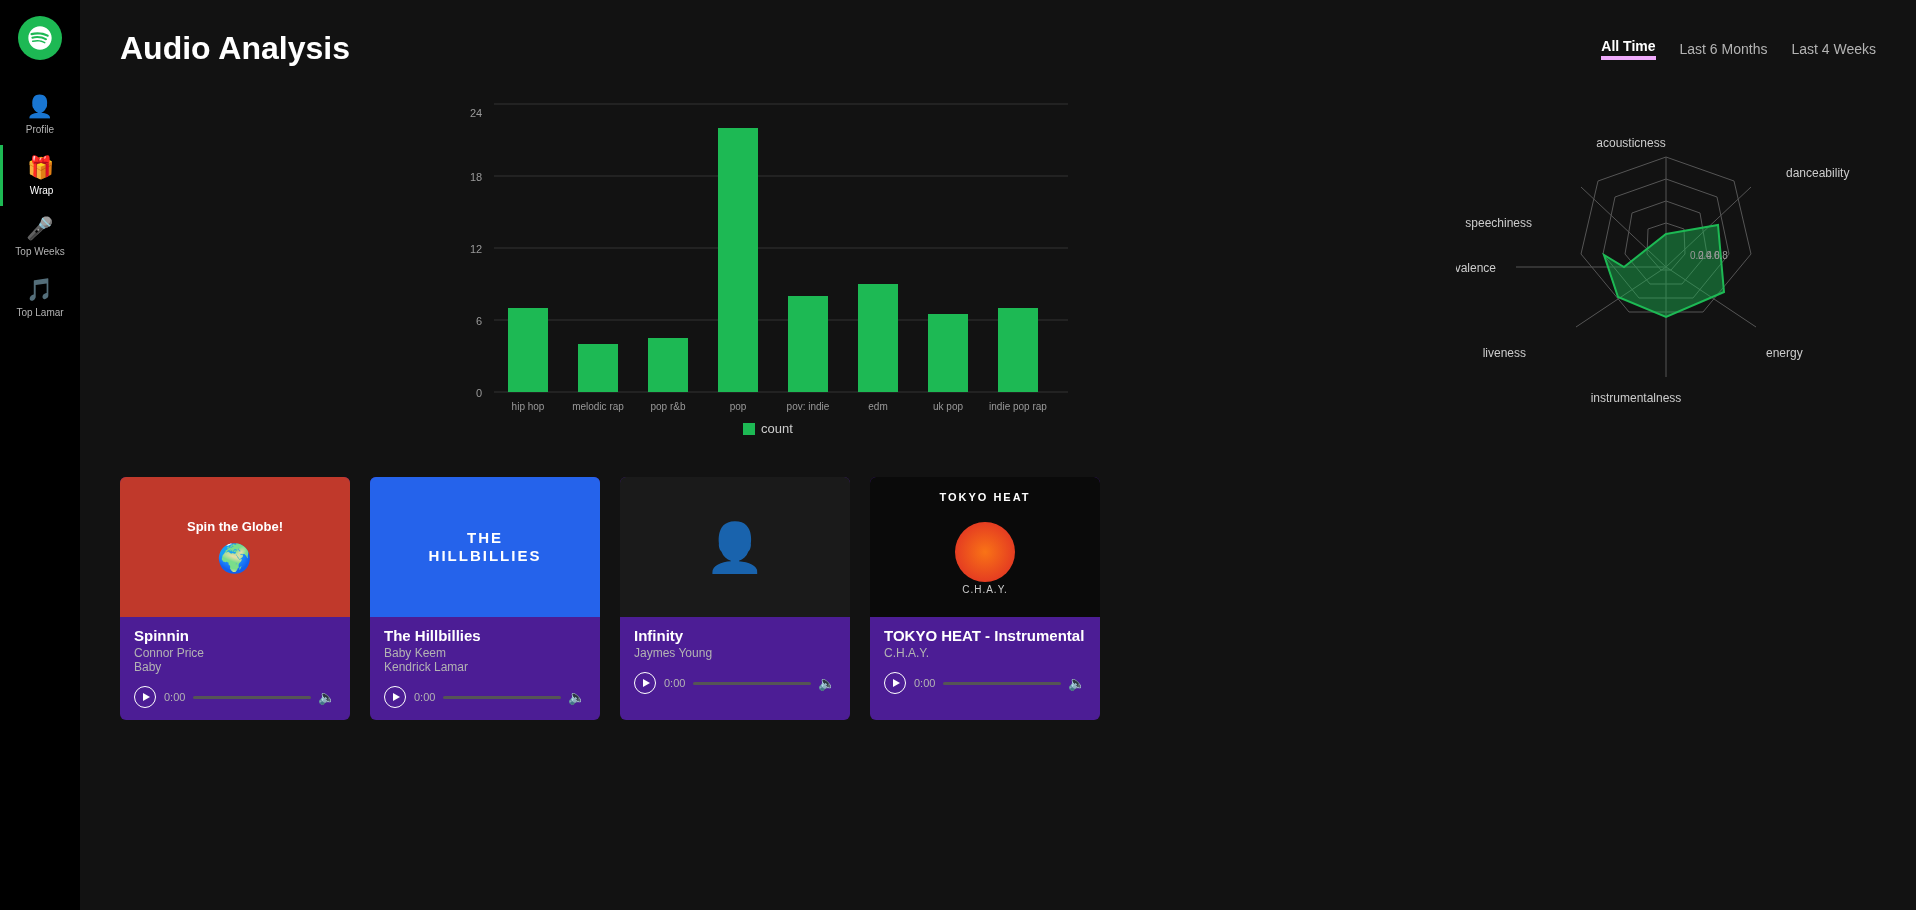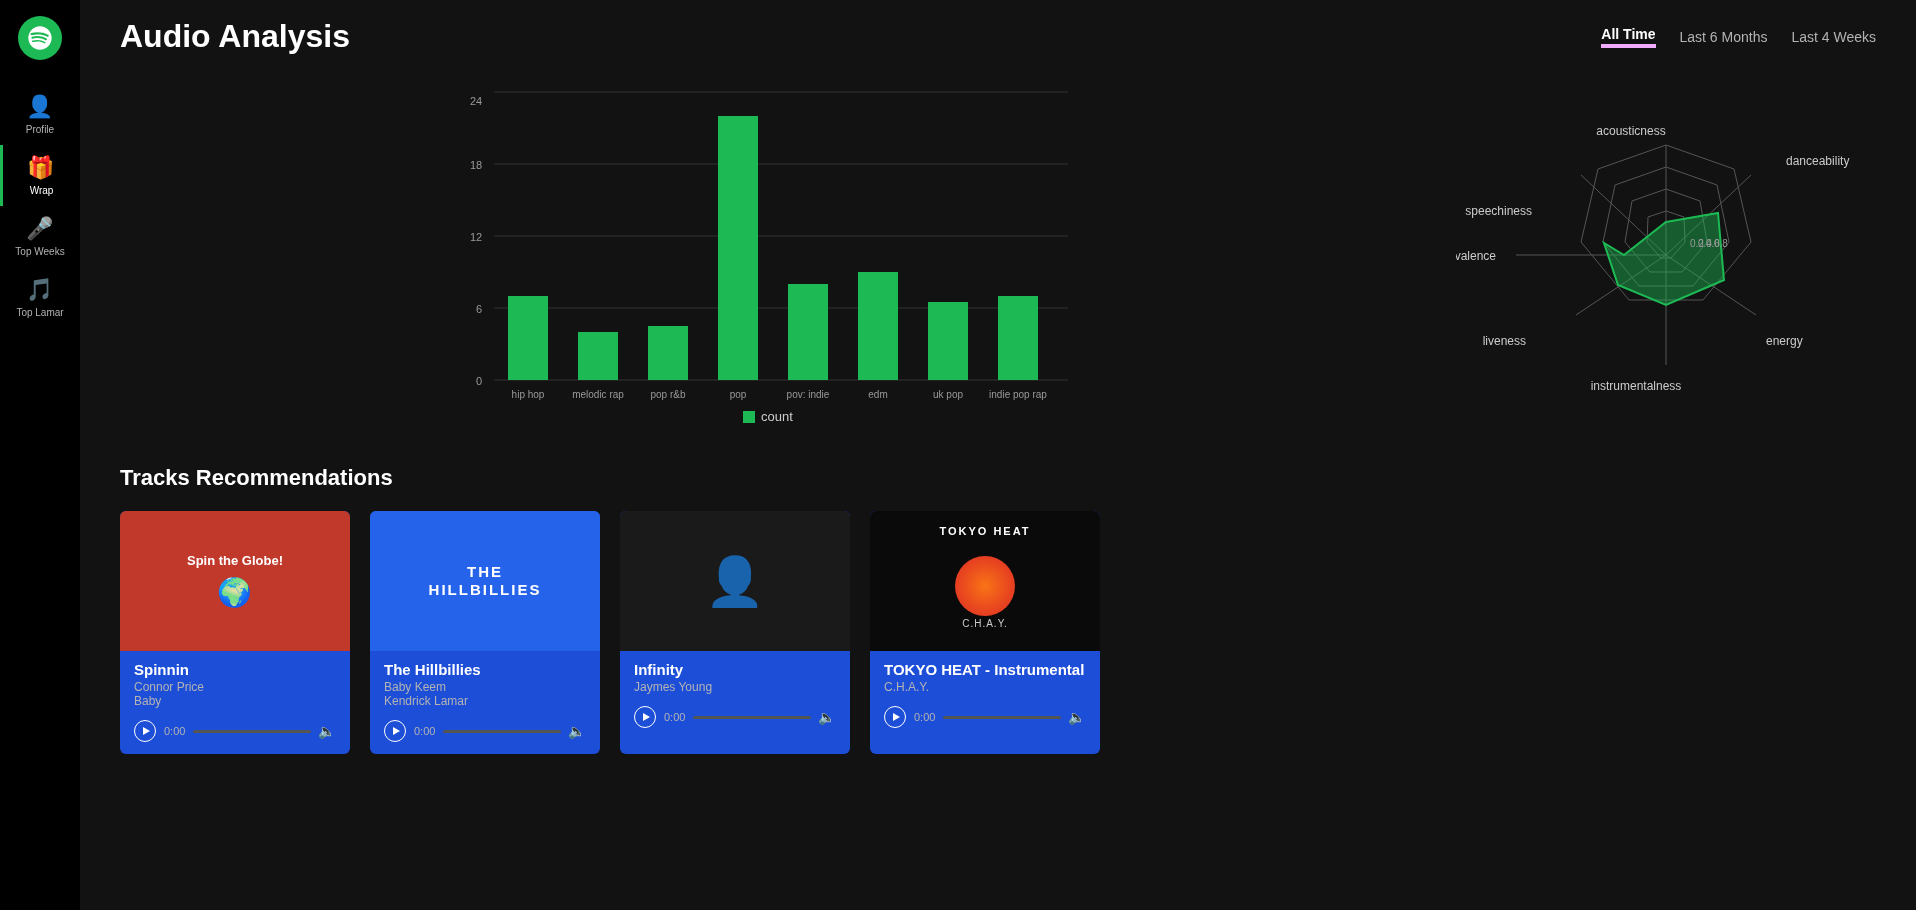--- a/index.html
+++ b/index.html
@@ -51,21 +51,21 @@
       font-size: 10px;
       color: #b3b3b3;
       text-align: center;
     }
     .sidebar-item.active .label { color: #fff; }
 
     
     .main {
       flex: 1;
       overflow-y: auto;
-      padding: 18px 40px;
+      padding: 30px 40px;
     }
 
     
     .header {
       display: flex;
       align-items: center;
       justify-content: space-between;
       margin-bottom: 30px;
     }
     .header-title {
@@ -139,21 +139,21 @@
       font-size: 22px;
       font-weight: 700;
       margin-bottom: 20px;
     }
     .tracks-grid {
       display: flex;
       gap: 20px;
       overflow-x: auto;
     }
     .track-card {
-      background: #1d4ed8;
+      background: #4c1d95;
       border-radius: 6px;
       width: 230px;
       flex-shrink: 0;
       overflow: hidden;
       padding-bottom: 12px;
     }
     .track-art-placeholder {
       width: 100%;
       height: 140px;
       display: flex;
@@ -338,21 +338,20 @@
         <text x="310" y="260" class="radar-label" text-anchor="start" fill="#ccc" font-size="12">energy</text>
         <text x="180" y="305" class="radar-label" text-anchor="middle" fill="#ccc" font-size="12">instrumentalness</text>
         <text x="70" y="260" class="radar-label" text-anchor="end" fill="#ccc" font-size="12">liveness</text>
         <text x="76" y="130" class="radar-label" text-anchor="end" fill="#ccc" font-size="12">speechiness</text>
         <text x="40" y="175" class="radar-label" text-anchor="end" fill="#ccc" font-size="12">valence</text>
       </svg>
     </div>
   </div>
 
   <section>
-    <h2 class="section-title">Tracks Recommendations</h2>
     <div class="tracks-grid">
 
       <div class="track-card">
         <div class="track-art-placeholder" style="background: #c0392b; flex-direction: column; gap: 8px;">
           <span style="font-size: 13px; font-weight: bold; color: #fff; text-align: center; padding: 0 8px;">Spin the Globe!</span>
           <span style="font-size: 28px;">🌍</span>
         </div>
         <div class="track-info">
           <div class="track-name">Spinnin</div>
           <div class="track-artist">Connor Price</div>

